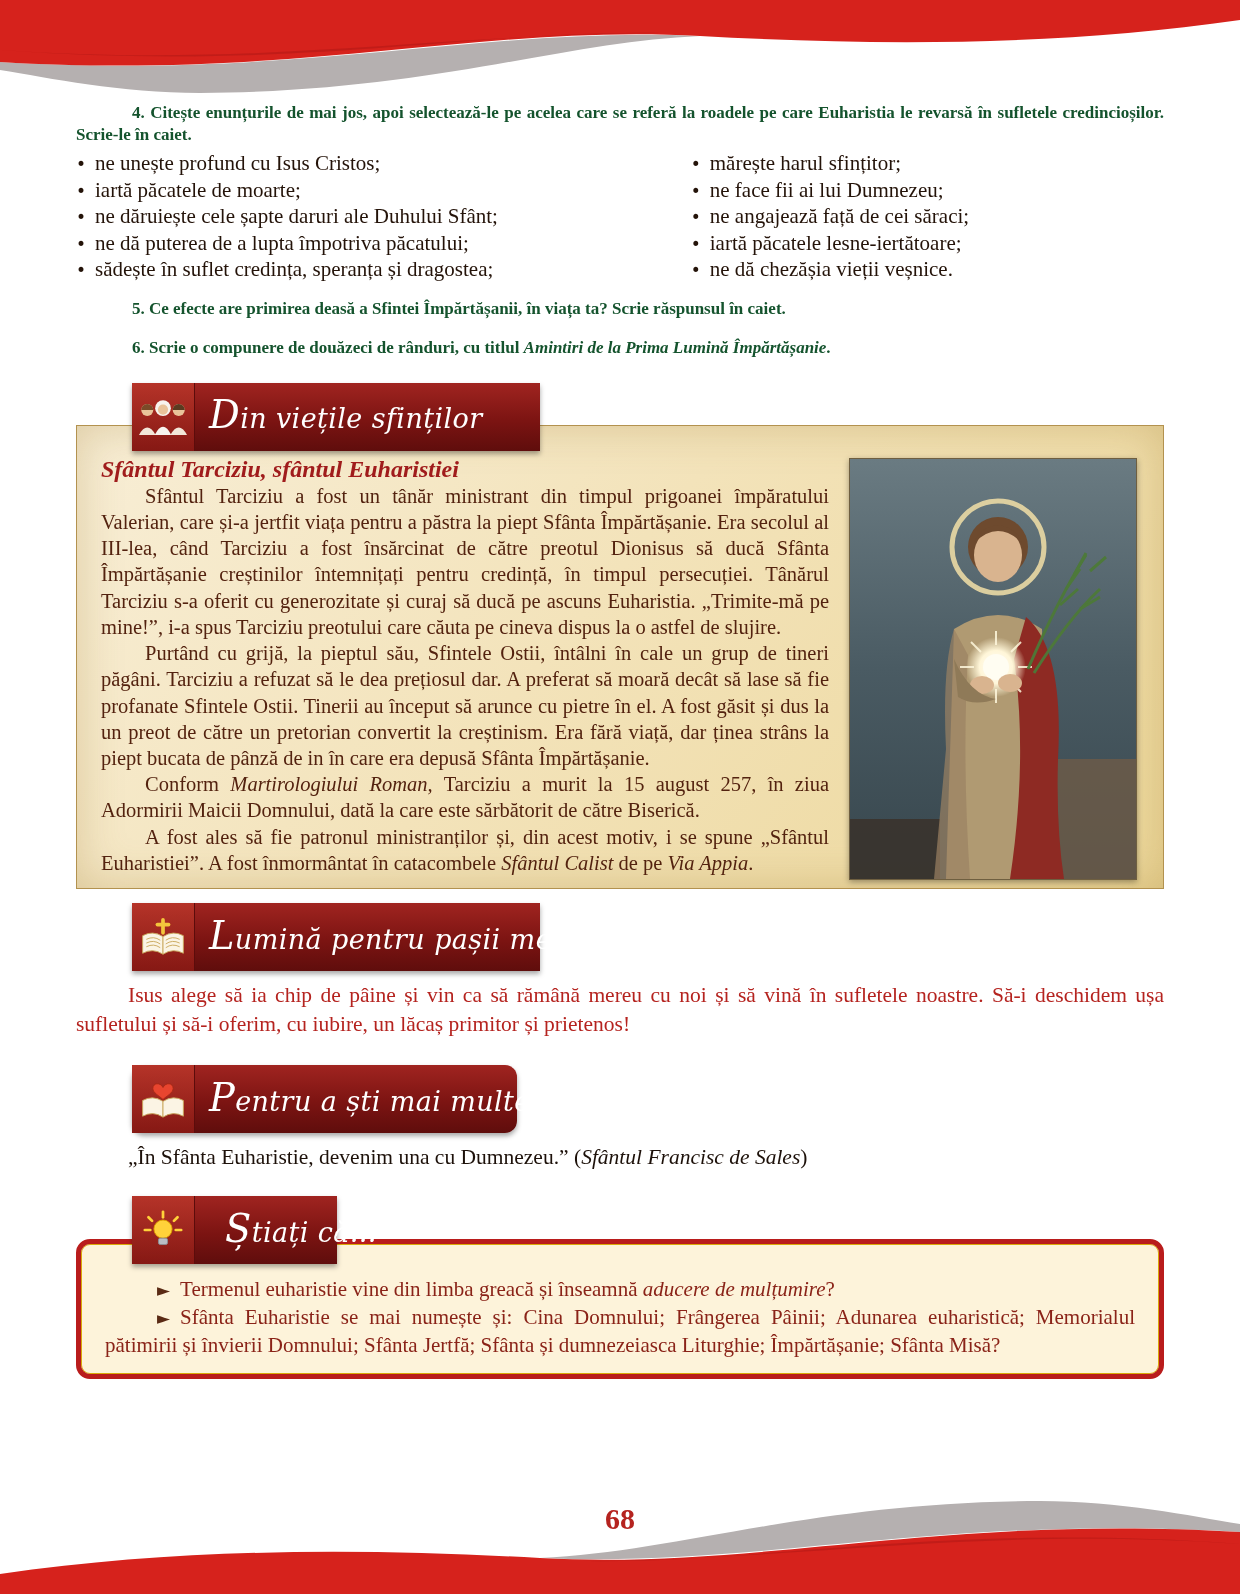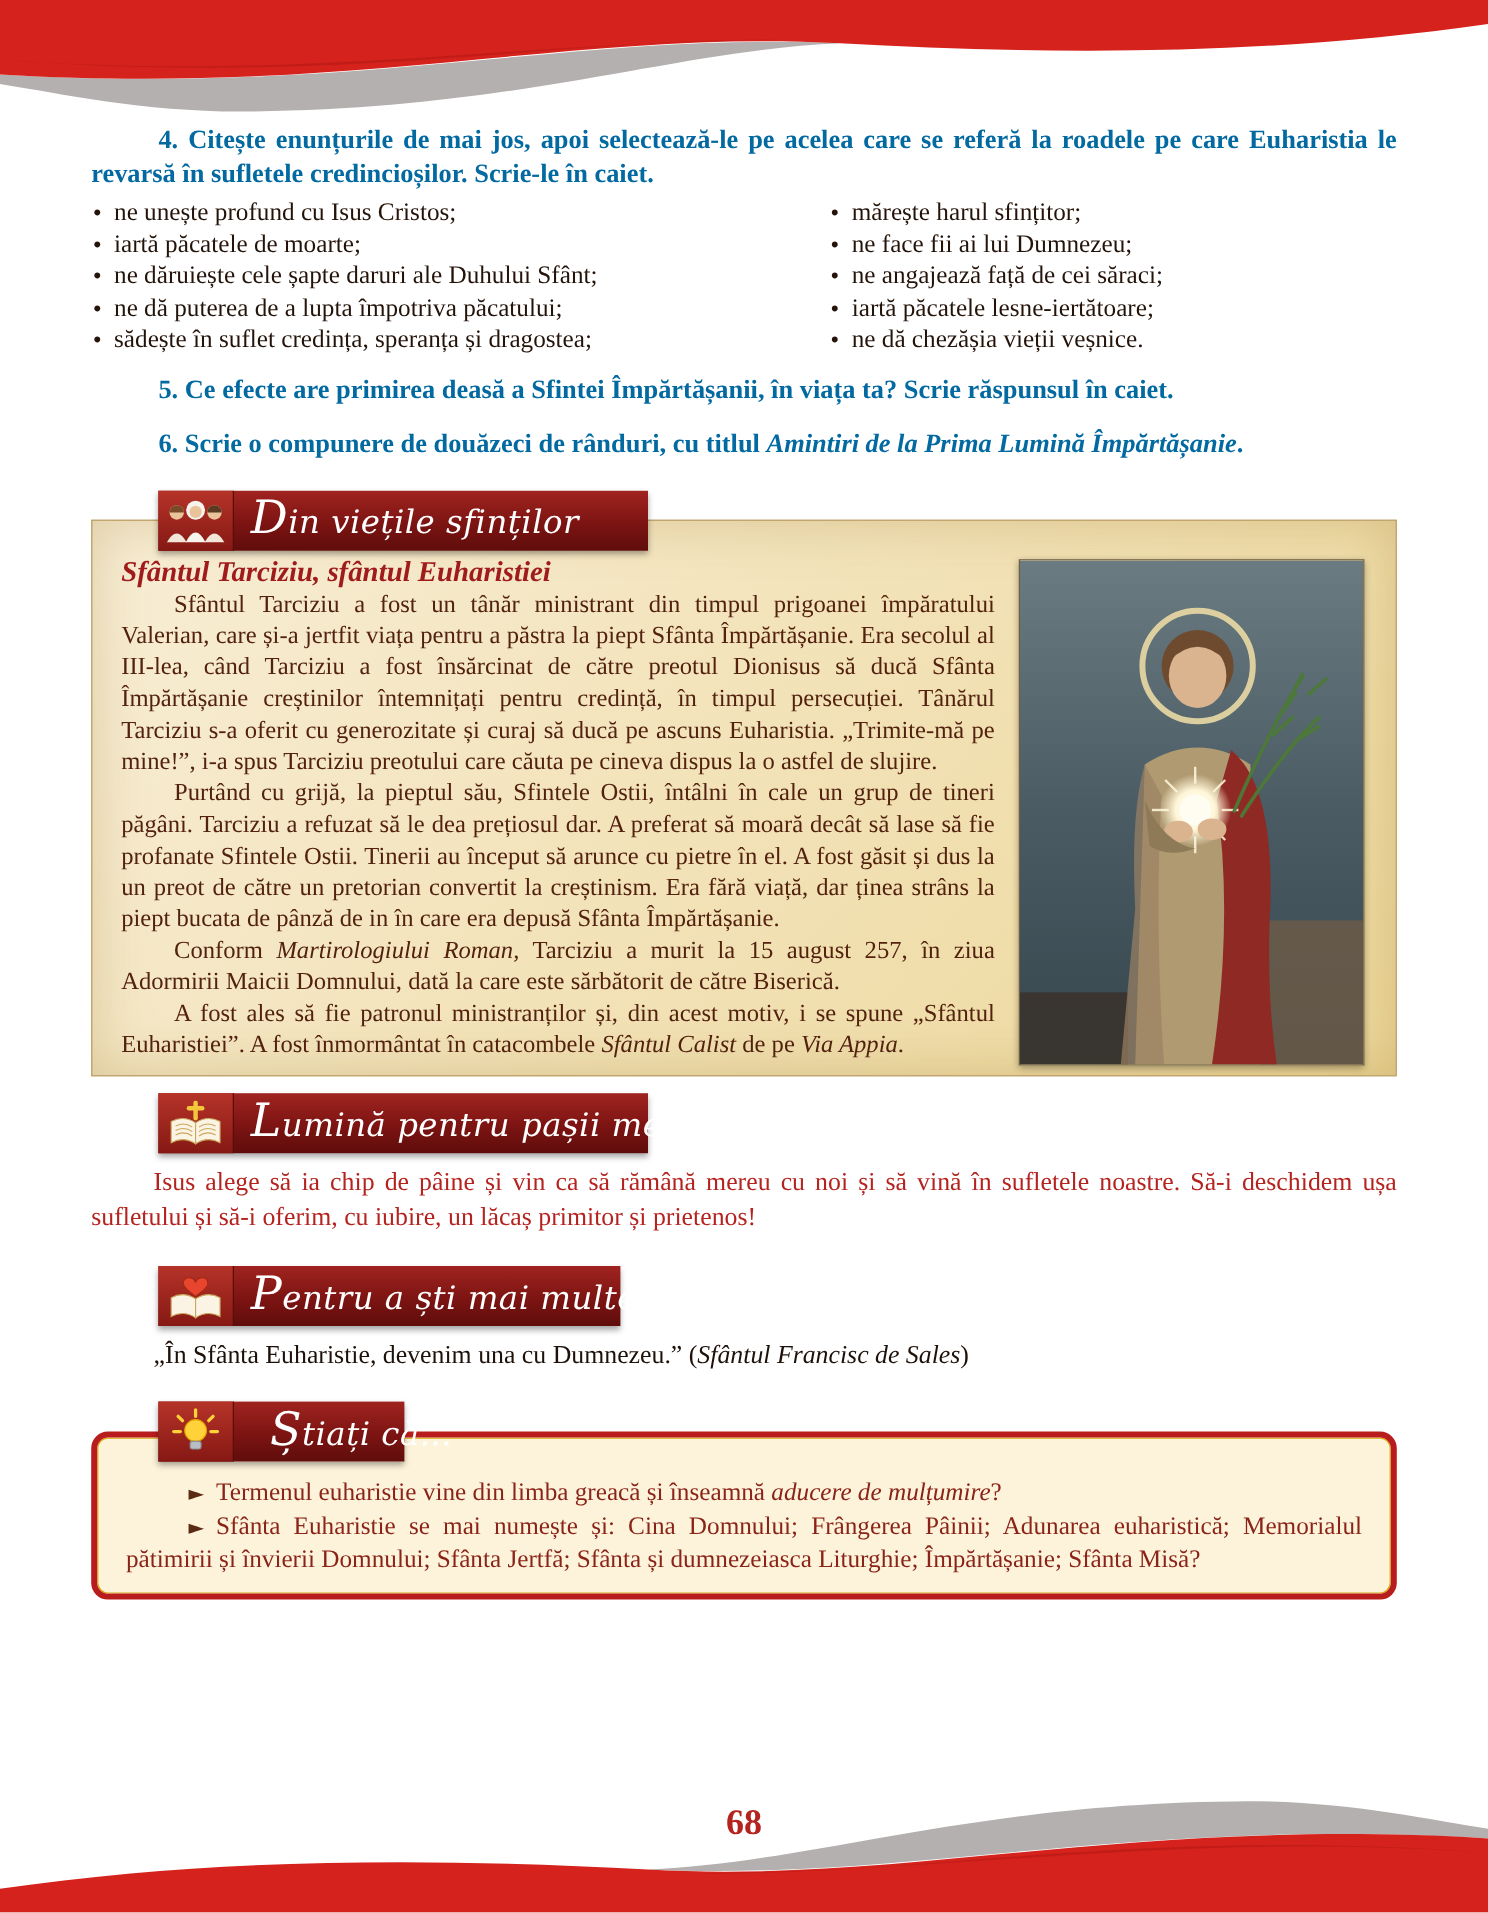--- a/index.html
+++ b/index.html
@@ -9,35 +9,35 @@
     font-family:"Liberation Serif","DejaVu Serif",serif;
   }
   
   .wave{position:absolute;left:0;width:1240px;height:96px;display:block;}
   .wave-top{top:0;}
   .wave-bottom{bottom:0;transform:rotate(180deg);}
   
   .content{position:relative;padding:102px 76px 0 76px;box-sizing:border-box;}
   
   .ex-heading{
-    color:#0369a1;font-weight:bold;font-size:22px;line-height:1.3;
+    color:#14532d;font-weight:bold;font-size:17px;line-height:1.3;
     text-align:justify;text-indent:56px;margin:0;
   }
   .ex-heading em{font-style:italic;}
   .ex5{margin-top:16px;}
   .ex6{margin-top:16px;}
   .bullets{display:flex;margin-top:4px;font-size:21px;color:#241309;}
   .bullets ul{list-style:none;margin:0;padding:0;}
   .col-left{flex:0 0 56.5%;padding-left:44px;box-sizing:border-box;}
   .col-right{flex:1;}
   .bullets li{line-height:1.26;}
   .dot{margin-right:9px;font-family:"DejaVu Sans",sans-serif;font-size:17px;}
   
   .banner{
-    height:50px;display:flex;align-items:stretch;color:#fff;
+    height:68px;display:flex;align-items:stretch;color:#fff;
     background:linear-gradient(#a02420 0%,#7c1412 55%,#5f0d0c 100%);
     box-shadow:0 3px 5px rgba(0,0,0,.35);
     text-align:center;
   }
   .banner-icon{
     width:62px;flex:0 0 62px;display:flex;align-items:center;justify-content:center;
     background:linear-gradient(#c8413088,#8e1c1588),linear-gradient(#a02420,#7c1412);
     border-right:1px solid #5c0c0b;
   }
   .banner-label{
@@ -70,21 +70,21 @@
     line-height:1.28;margin:0;
   }
   .saint-p em{font-style:italic;}
   
   .light-banner{margin:14px 0 10px 56px;}
   .light-text{
     color:#b5231f;font-size:21.5px;text-align:justify;text-indent:52px;
     line-height:1.35;margin:0;
   }
   
-  .know-banner{margin:26px 0 12px 56px;}
+  .know-banner{margin:26px 0 12px 56px;border-radius:12px;}
   .know-quote{font-size:21.5px;color:#1d110a;text-indent:52px;margin:0;}
   .know-quote em{font-style:italic;}
   
   .did-wrap{margin-top:26px;position:relative;}
   .did-banner{position:relative;z-index:2;margin:0 0 -25px 56px;gap:16px;}
   .did-box{
     border:5px solid #b91c1c;border-radius:14px;background:#fdf3da;
     box-shadow:inset 0 0 0 1px #d9a90a;padding:32px 24px 14px 24px;
   }
   .did-item{

